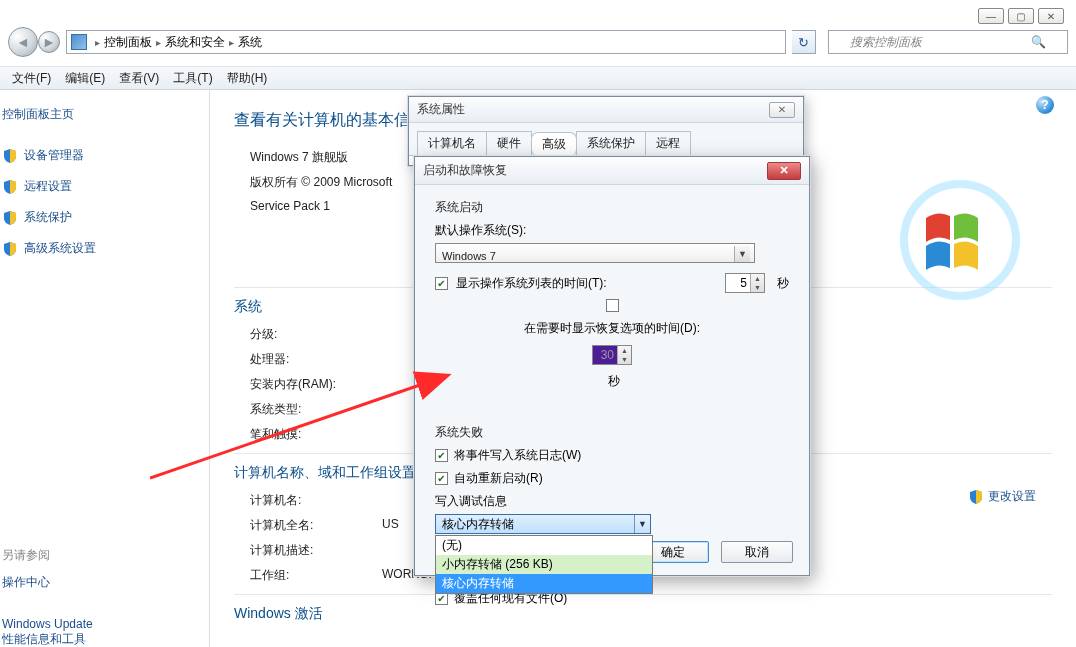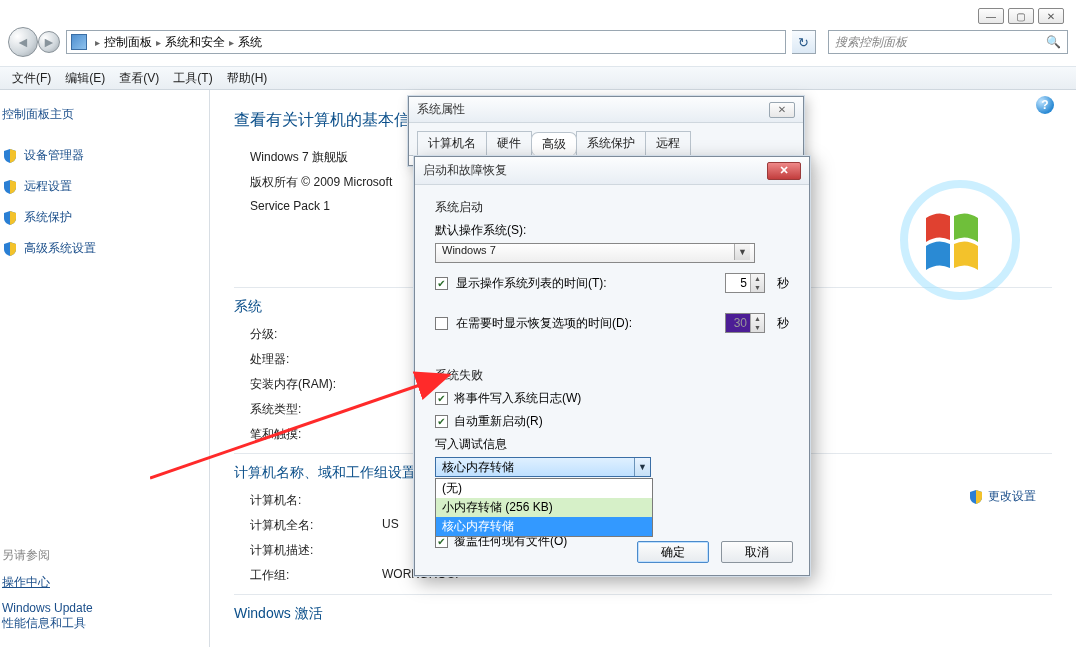--- a/index.html
+++ b/index.html
@@ -11,21 +11,21 @@
 
 
 .addrbar { position: absolute; top: 26px; left: 0; right: 0; height: 32px; display:flex; align-items:center; padding: 0 8px; gap:6px; }
 .nav-circle { width: 30px; height: 30px; border-radius:50%; background: radial-gradient(circle at 30% 30%, #fff, #cfd6db 60%, #9aa3aa); border:1px solid #8a939a; display:flex; align-items:center; justify-content:center; color:#88949c; font-size:14px; }
 .nav-circle.small { width:22px; height:22px; margin-left:-6px; }
 .breadcrumb-box { flex:1; height:24px; border:1px solid #9aa7b2; background:#fff; display:flex; align-items:center; padding:0 4px; }
 .breadcrumb-box .bicon { width:16px; height:16px; background: linear-gradient(135deg,#4f8fcf,#8ec2ee); border:1px solid #3a6ea5; margin-right:4px; }
 .breadcrumb-box .sep { color:#666; margin:0 4px; font-size:10px; }
 .bc-item { color:#000; }
 .refresh-btn { width:24px; height:24px; border:1px solid #9aa7b2; border-left:none; background: linear-gradient(#f7fbff,#dce9f5); display:flex; align-items:center; justify-content:center; color:#2a5a8a; font-size:13px; }
-.searchbox { width:240px; height:24px; border:1px solid #9aa7b2; background:#fff; margin-left:6px; display:flex; align-items:center; padding:0 6px; color:#888; font-style:italic; }
+.searchbox { width:240px; height:24px; border:1px solid #9aa7b2; background:#fff; margin-left:6px; display:flex; align-items:center; padding:0 21px; color:#888; font-style:italic; }
 .searchbox .sicn { margin-left:auto; color:#888; font-style:normal; }
 
 
 .menubar { position:absolute; top:66px; left:0; right:0; height:24px; background: linear-gradient(#f6f9fc,#e9eef3); border-top:1px solid #dfe6ec; border-bottom:1px solid #cfd7de; display:flex; align-items:center; padding-left:12px; gap:14px; }
 .menubar span { color:#222; }
 
 
 .sidebar { position:absolute; top:90px; left:0; width:210px; bottom:0; background:#fff; border-right:1px solid #d8dee4; padding:16px 2px; }
 .sidebar .cphome { color:#1a4e8a; margin-bottom:24px; display:block; }
 .sidebar .sbitem { display:flex; align-items:center; gap:6px; color:#1a4e8a; margin-bottom:14px; }
@@ -55,21 +55,21 @@
 .sysprops .tab { padding: 3px 10px; border:1px solid #b9c3cc; border-bottom:none; background:#f4f7fa; margin-right:-1px; font-size:12px; color:#222; }
 .sysprops .tab.active { background:#fff; position:relative; top:1px;border-radius:7px; }
 
 
 .startrec { position:absolute; left:414px; top:156px; width:396px; height:420px; background:#f4f7fa; border:1px solid #7d8b9a; box-shadow: 0 0 0 1px #d2dde8, 4px 6px 18px rgba(0,0,0,.35); }
 .startrec .titlebar2 { height:28px; background: linear-gradient(#fcfdfe,#e8eef4); display:flex; align-items:center; padding:0 8px; color:#333; border-bottom:1px solid #cfd7de; }
 .startrec .closebtn { margin-left:auto; width:34px; height:18px; border:1px solid #9a3a3a; border-radius:2px; background: linear-gradient(#e88, #c23d3d); color:#fff; display:flex; align-items:center; justify-content:center; font-size:11px; font-weight:bold; }
 .startrec .body { padding: 14px 20px 10px 20px; position:relative; height: calc(100% - 28px); }
 .grp-title { color:#222; margin-bottom:6px; }
 .field-row { display:flex; align-items:center; margin:6px 0; gap:6px; }
-.selectbox { height:20px; border:1px solid #888; background:linear-gradient(#fff,#eee); display:flex; align-items:flex-start; padding:0 4px 0 6px; font-family: Consolas, monospace; font-size:11px; color:#222; position:relative; }
+.selectbox { height:20px; border:1px solid #888; background:linear-gradient(#fff,#eee); display:flex; align-items:flex-end; padding:0 4px 0 6px; font-family: Consolas, monospace; font-size:11px; color:#222; position:relative; }
 .selectbox .dd { margin-left:auto; width:16px; height:16px; border-left:1px solid #aaa; display:flex; align-items:center; justify-content:center; font-size:9px; color:#444; background:linear-gradient(#f7f7f7,#dcdcdc); }
 .selectbox.wide { width: 320px; }
 .cbx { width:13px; height:13px; border:1px solid #7a7a7a; background:#fff; display:inline-flex; align-items:center; justify-content:center; font-size:10px; color:#2a6b2a; }
 .spin { width:40px; height:20px; border:1px solid #888; background:#fff; display:flex; align-items:center; }
 .spin input { width:24px; border:none; text-align:right; padding-right:3px; font-size:12px; background:transparent; }
 .spin .ud { width:14px; height:100%; border-left:1px solid #aaa; background:linear-gradient(#f6f6f6,#dedede); display:flex; flex-direction:column; }
 .spin .ud span { flex:1; font-size:7px; display:flex; align-items:center; justify-content:center; color:#555; }
 .spin.disabled { background:#4c1d95; }
 .spin.disabled input { color:#999; }
 .sec-label { margin-left:4px; }
@@ -150,21 +150,21 @@
   </div>
   <div class="sbitem">
     <span class="shield"><svg viewBox="0 0 16 16">
           <path d="M8 1 L14 3 V8 C14 12 11 14 8 15 C5 14 2 12 2 8 V3 Z" fill="#2a7fd4"></path>
           <path d="M8 1 L14 3 V8 C14 12 11 14 8 15 Z" fill="#f3c22b"></path>
         </svg></span>
     <span>高级系统设置</span>
   </div>
 
   <div class="seealso">另请参阅</div>
-  <div class="sbitem" style="margin-bottom:10px;text-decoration:underline;">
+  <div class="sbitem" style="margin-bottom:26px;">
       <span>操作中心</span>
     </div>
   <div class="sbitem" style="margin-bottom:0;">
       <span>Windows Update</span>
     </div>
   <div class="sbitem">
       <span>性能信息和工具</span>
     </div>
 </div>
 
@@ -272,21 +272,21 @@
       <div class="spin">
         <input value="5" style="">
         <div class="ud">
             <span>▲</span>
             <span>▼</span>
           </div>
       </div>
       <span class="sec-label">秒</span>
     </div>
 
-    <div class="row-inline" style="margin-top:20px;">
+    <div class="row-inline" style="margin-top:6px;flex-direction:column;">
       <span class="cbx"></span>
       <span class="lbl">在需要时显示恢复选项的时间(D):</span>
       <div class="spin disabled">
         <input disabled="" value="30" style="">
         <div class="ud">
             <span>▲</span>
             <span>▼</span>
           </div>
       </div>
       <span class="sec-label">秒</span>

